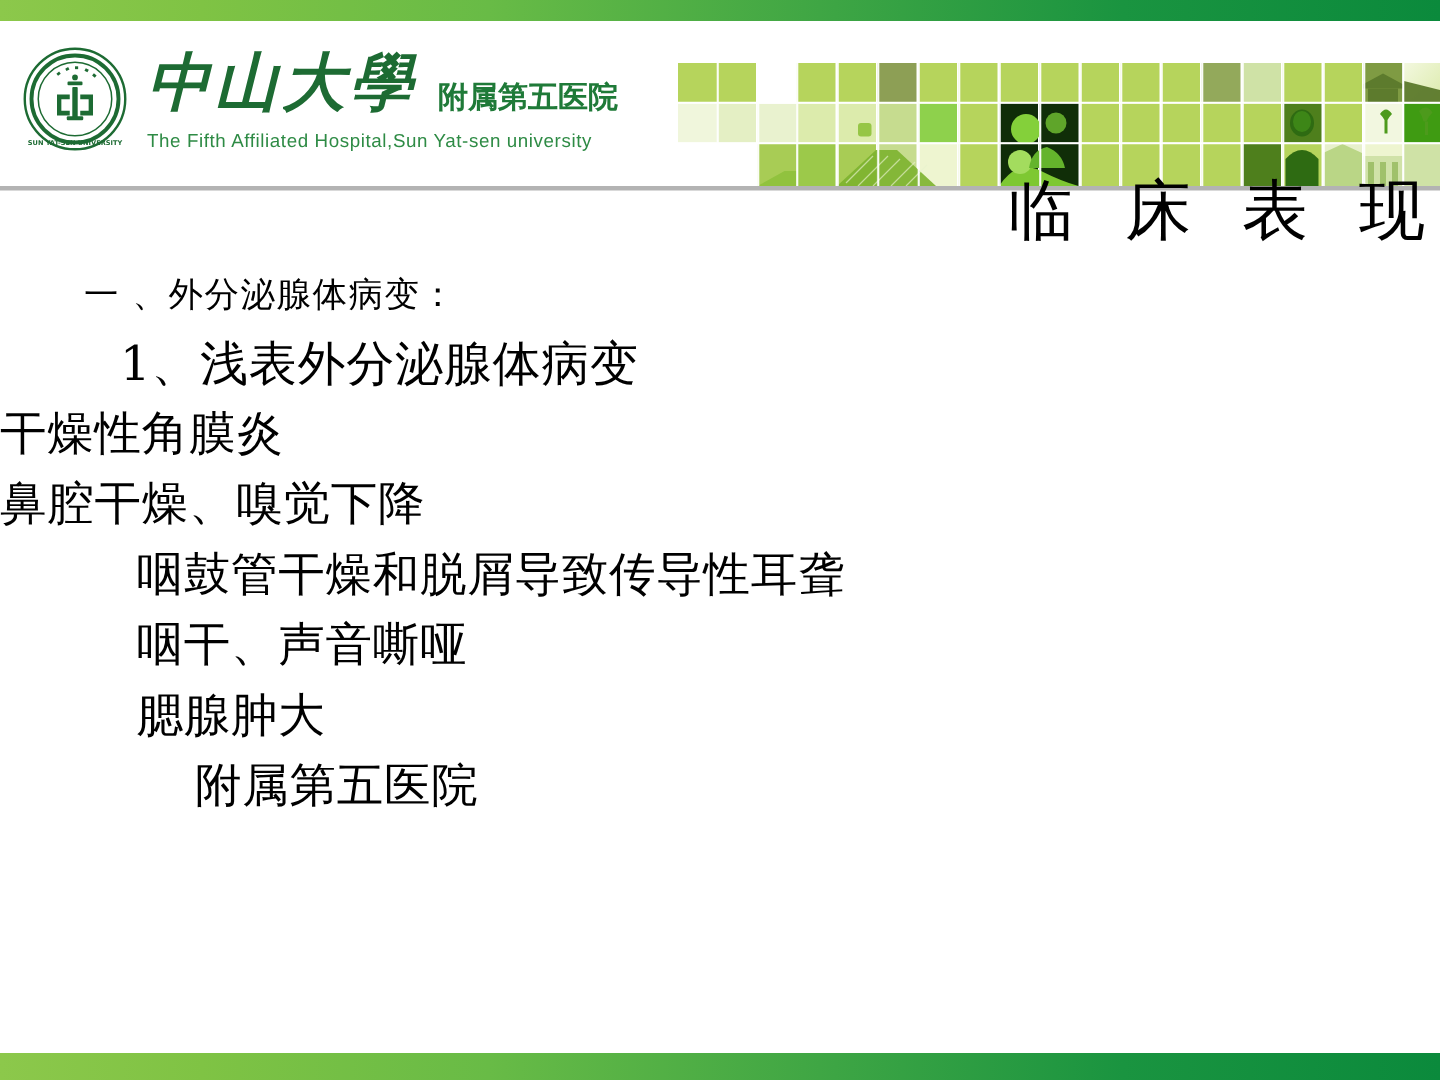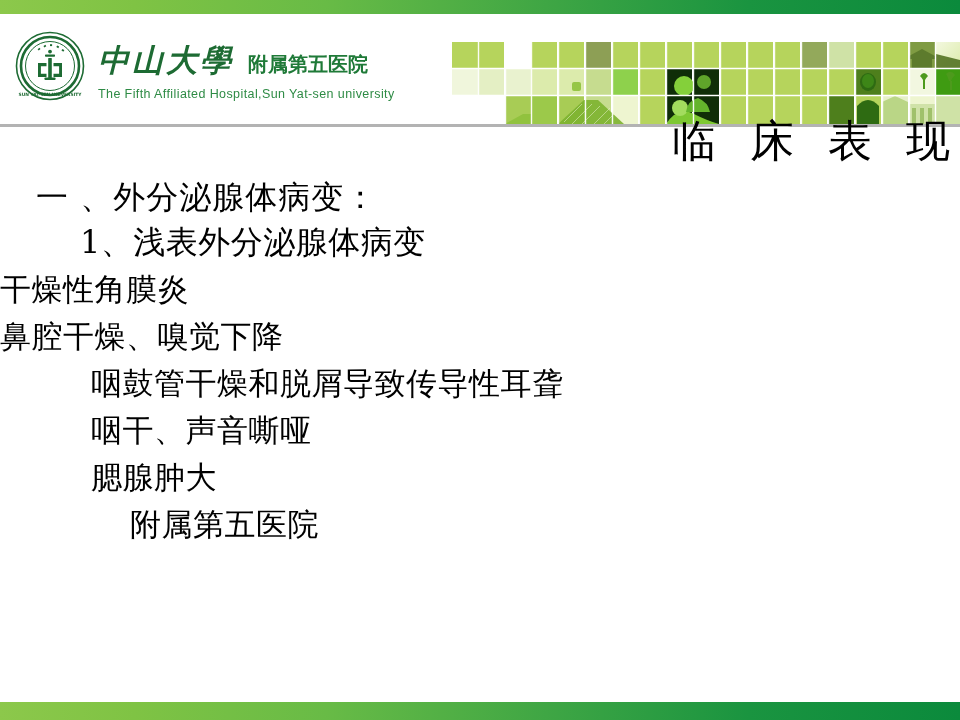--- a/index.html
+++ b/index.html
@@ -65,21 +65,21 @@
     width: 330px;
   }
   .brand-cn-row {
     display: flex;
     align-items: flex-end;
     gap: 14px;
     height: 42px;
   }
   .brand-cn-main {
     font-family: "DejaVu Serif", serif;
-    font-size: 31px;
+    font-size: 42px;
     font-weight: bold;
     color: #1d6b33;
     letter-spacing: 3px;
     font-style: italic;
     line-height: 1;
     white-space: nowrap;
   }
   .brand-cn-sub {
     font-family: "DejaVu Sans", sans-serif;
     font-size: 20px;
@@ -125,22 +125,22 @@
     position: absolute;
     left: 0; top: 176px;
     width: 960px;
   }
   .line {
     font-family: "DejaVu Serif", serif;
     color: #000000;
     white-space: nowrap;
   }
   .line-l1 {
-    font-size: 32px;
-    padding-left: 36px;
+    font-size: 23px;
+    padding-left: 56px;
     line-height: 42px;
     letter-spacing: 1px;
   }
   .line-l2 {
     font-size: 32px;
     padding-left: 80px;
     line-height: 48px;
     letter-spacing: 0.5px;
   }
   .line-item {

